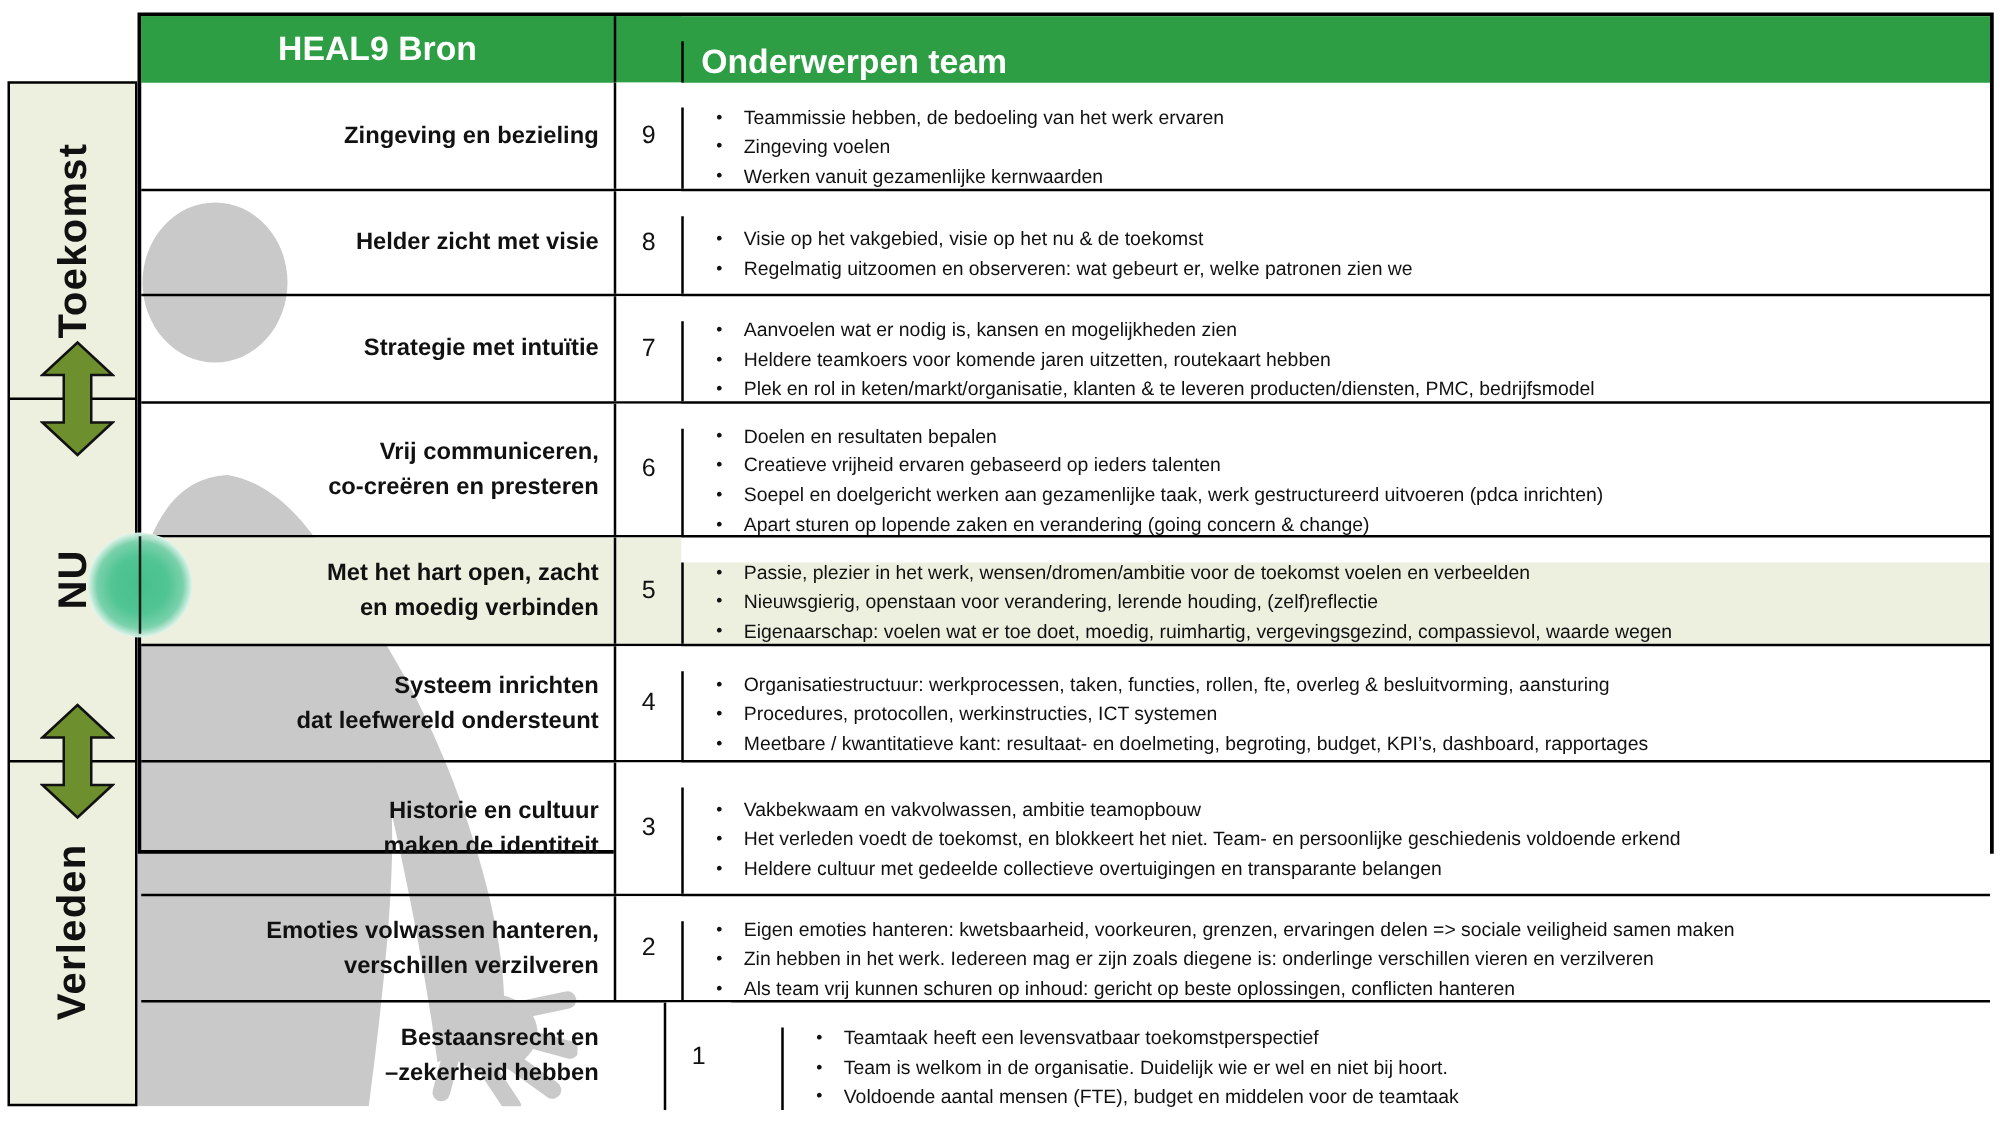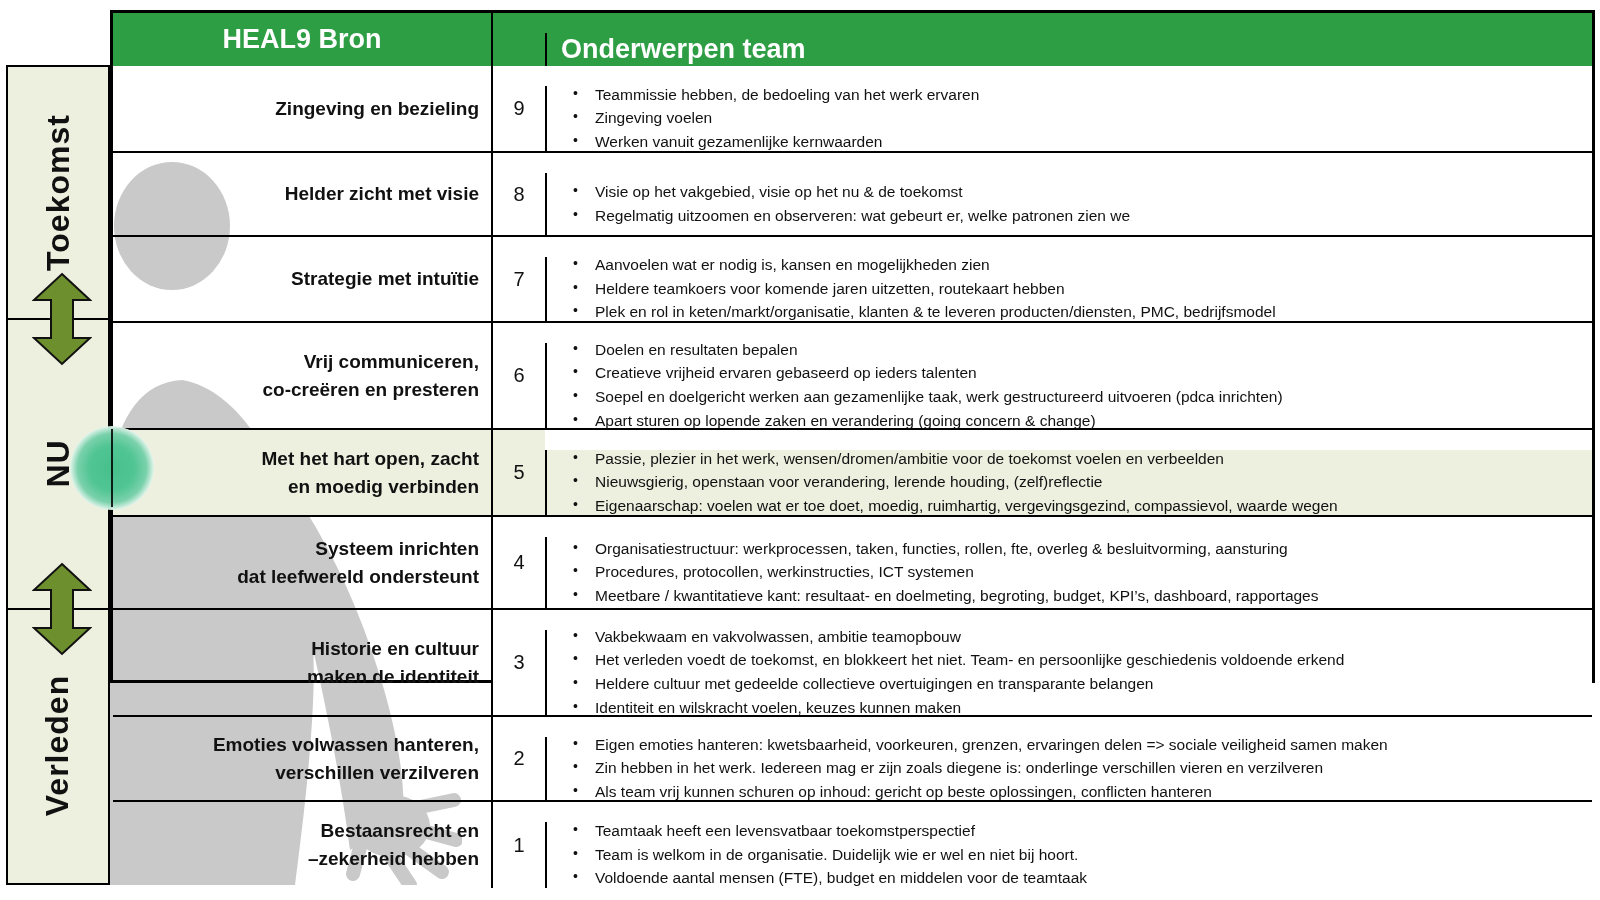--- a/index.html
+++ b/index.html
@@ -185,41 +185,40 @@
 maken de identiteit</span>
     </div>
     <div class="cell c-num">
       <span class="num-text">3</span>
     </div>
     <div class="cell c-bullets">
       <ul class="bullets">
               <li>Vakbekwaam en vakvolwassen, ambitie teamopbouw</li>
               <li>Het verleden voedt de toekomst, en blokkeert het niet. Team- en persoonlijke geschiedenis voldoende erkend</li>
               <li>Heldere cultuur met gedeelde collectieve overtuigingen en transparante belangen</li>
-              <li>Identiteit en wilskracht voelen, keuzes kunnen maken</li>
             </ul>
     </div>
   </div>
         <div class="trow" style="height: 85px;">
     <div class="cell c-title">
       <span class="title-text">Emoties volwassen hanteren,
 verschillen verzilveren</span>
     </div>
     <div class="cell c-num">
       <span class="num-text">2</span>
     </div>
     <div class="cell c-bullets">
       <ul class="bullets">
               <li>Eigen emoties hanteren: kwetsbaarheid, voorkeuren, grenzen, ervaringen delen =&gt; sociale veiligheid samen maken</li>
               <li>Zin hebben in het werk. Iedereen mag er zijn zoals diegene is: onderlinge verschillen vieren en verzilveren</li>
               <li>Als team vrij kunnen schuren op inhoud: gericht op beste oplossingen, conflicten hanteren</li>
             </ul>
     </div>
   </div>
-        <div class="trow" style="height: 88px;">
+        <div class="trow" style="height: 88px; gap: 40px;">
     <div class="cell c-title">
       <span class="title-text">Bestaansrecht en
 –zekerheid hebben</span>
     </div>
     <div class="cell c-num">
       <span class="num-text">1</span>
     </div>
     <div class="cell c-bullets">
       <ul class="bullets">
               <li>Teamtaak heeft een levensvatbaar toekomstperspectief</li>

